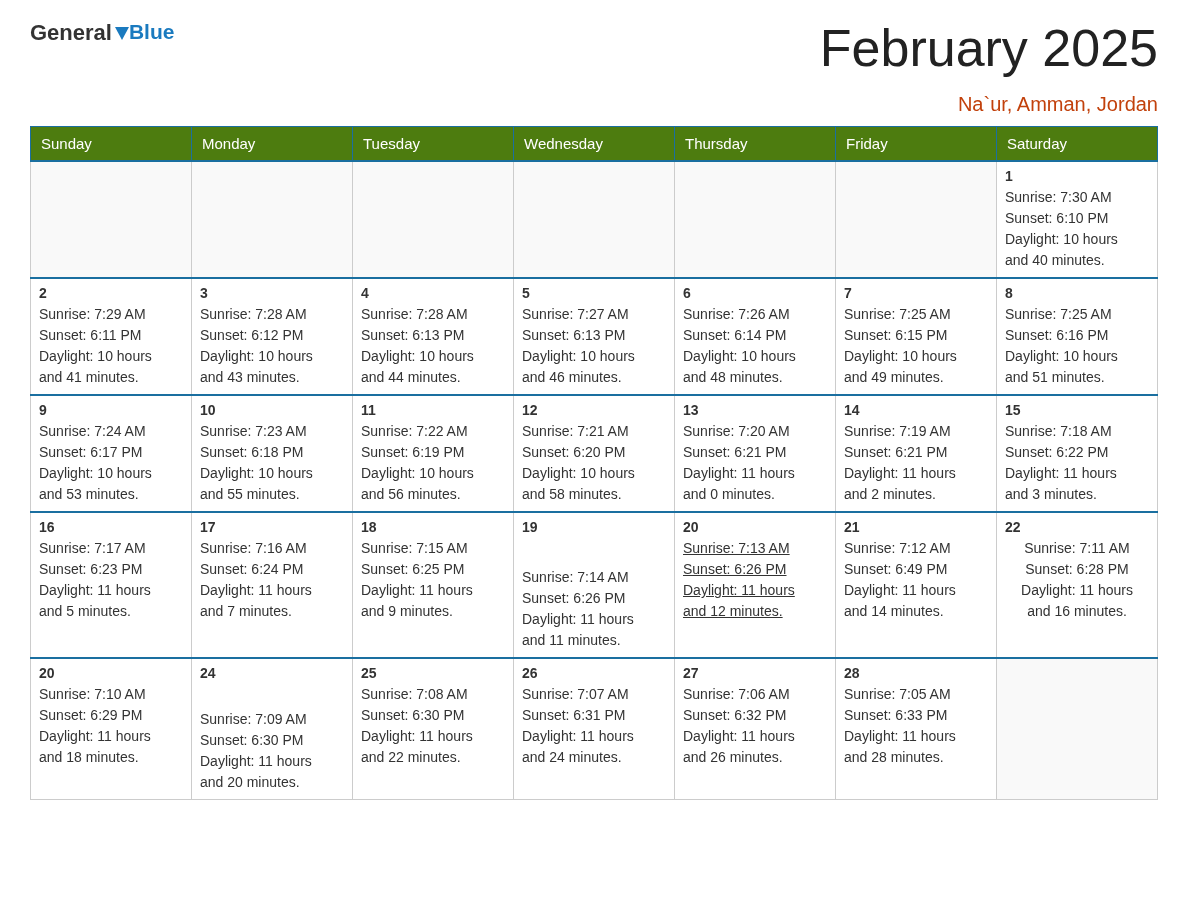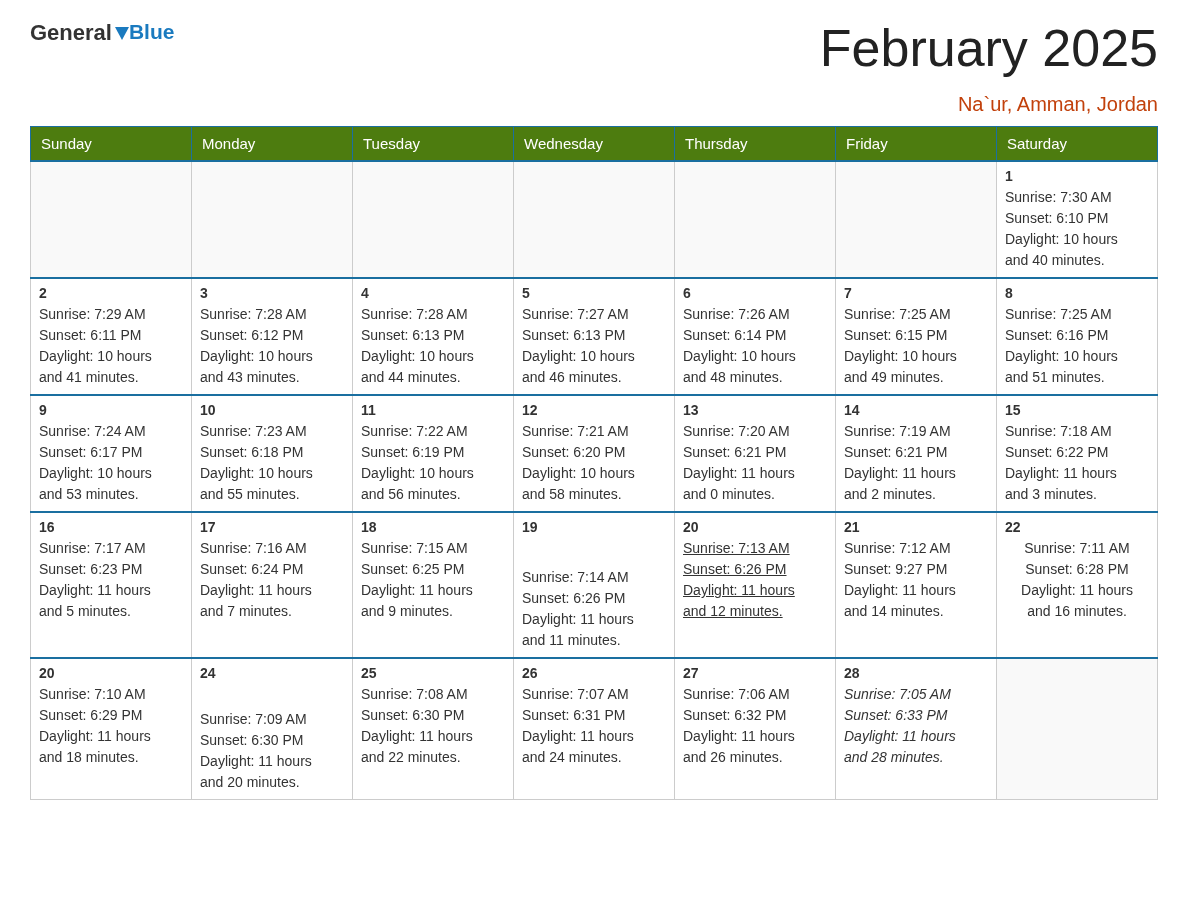--- a/index.html
+++ b/index.html
@@ -255,21 +255,21 @@
         <td>
           <span class="day-number">20</span>
           <div class="day-info" style="white-space: pre-line; text-decoration: underline;">Sunrise: 7:13 AM
 Sunset: 6:26 PM
 Daylight: 11 hours
 and 12 minutes.</div>
         </td>
         <td>
           <span class="day-number">21</span>
           <div class="day-info" style="white-space: pre-line;">Sunrise: 7:12 AM
-Sunset: 9:27 PM
+Sunset: 6:49 PM
 Daylight: 11 hours
 and 14 minutes.</div>
         </td>
         <td>
           <span class="day-number">22</span>
           <div class="day-info" style="white-space: pre-line; text-align: center;">Sunrise: 7:11 AM
 Sunset: 6:28 PM
 Daylight: 11 hours
 and 16 minutes.</div>
         </td>
@@ -305,21 +305,21 @@
         </td>
         <td>
           <span class="day-number">27</span>
           <div class="day-info" style="white-space: pre-line;">Sunrise: 7:06 AM
 Sunset: 6:32 PM
 Daylight: 11 hours
 and 26 minutes.</div>
         </td>
         <td>
           <span class="day-number">28</span>
-          <div class="day-info" style="white-space: pre-line; font-style: italic;">Sunrise: 7:05 AM
+          <div class="day-info" style="white-space: pre-line;">Sunrise: 7:05 AM
 Sunset: 6:33 PM
 Daylight: 11 hours
 and 28 minutes.</div>
         </td>
         <td class="empty-cell"></td>
       </tr>
     </tbody>
 </table>
 
 </body></html>

